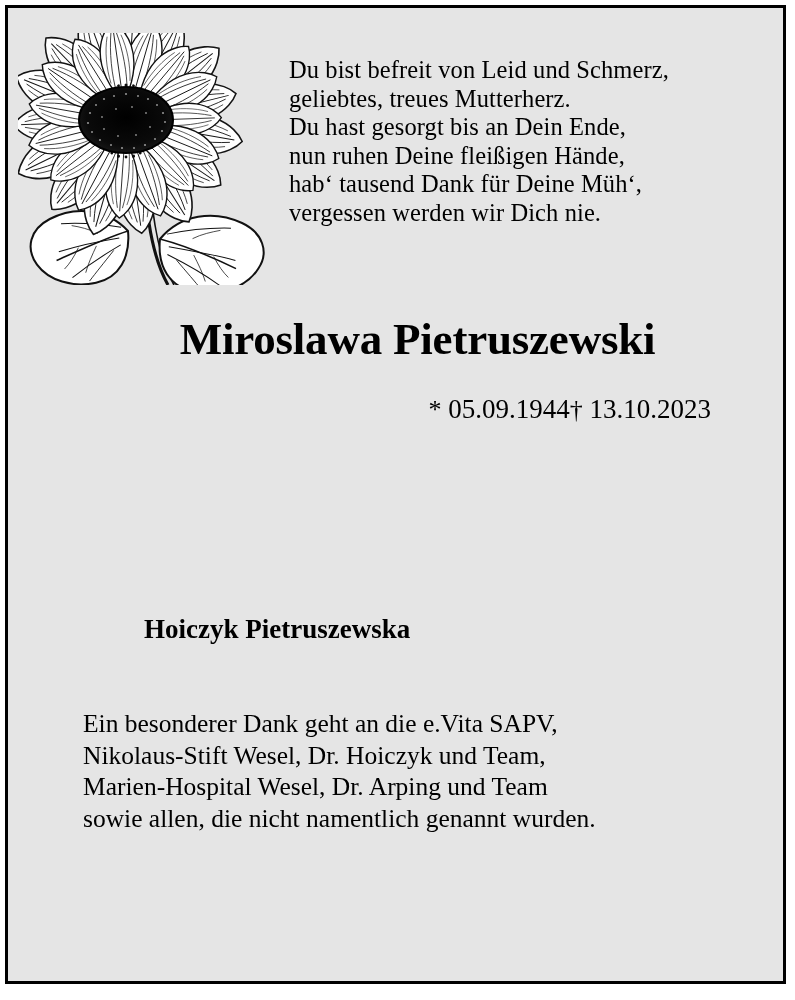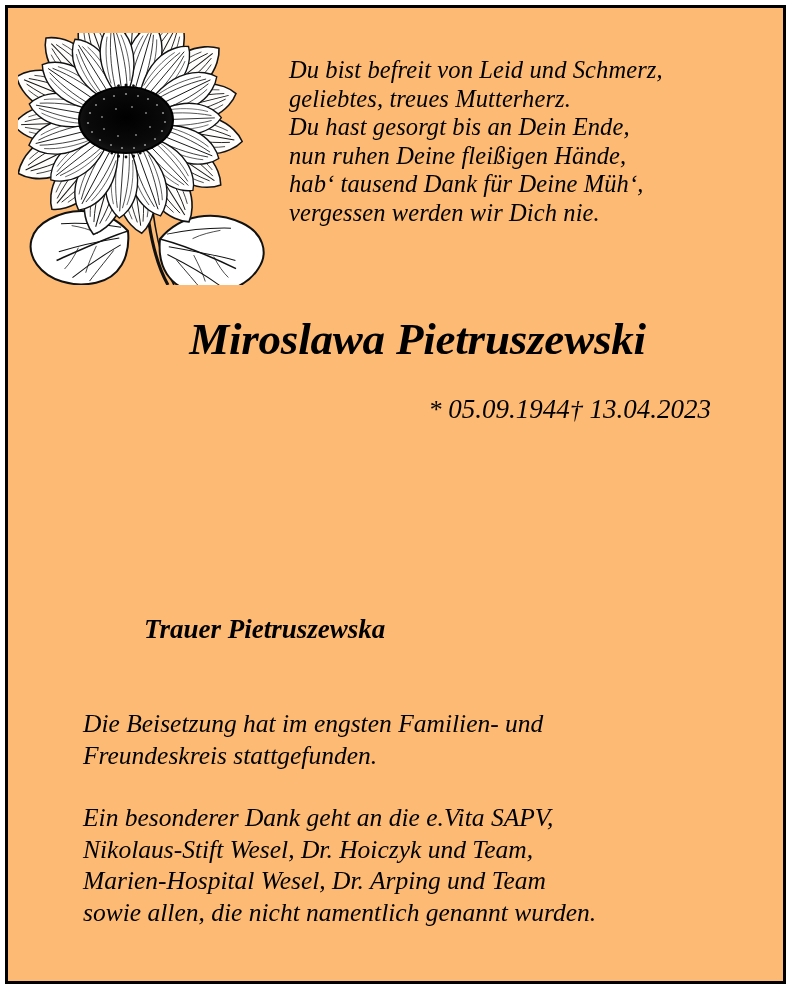--- a/index.html
+++ b/index.html
@@ -15,23 +15,22 @@
     overflow: hidden;
   }
 
   .notice {
     position: absolute;
     left: 5px;
     top: 5px;
     width: 781px;
     height: 979px;
     border: 3px solid #000000;
-    background: #fdba74;
+    background: #e5e5e5;
     box-sizing: border-box;
-    font-style: italic;
   }
 
   
   .top-area {
     position: absolute;
     left: 0;
     top: 0;
     width: 100%;
     height: 268px;
   }
@@ -358,29 +357,27 @@
     <div class="deceased-name">Miroslawa Pietruszewski</div>
   </div>
 
   <div class="dates-row">
     <div class="date-birth">
       <span class="sym">*</span>
       <span>05.09.1944</span>
     </div>
     <div class="date-death">
       <span class="sym">†</span>
-      <span>13.04.2023</span>
+      <span>13.10.2023</span>
     </div>
   </div>
 
 
-  <div class="family-name">Trauer Pietruszewska</div>
+  <div class="family-name">Hoiczyk Pietruszewska</div>
 
   <div class="closing">
-    <p class="para">Die Beisetzung hat im engsten Familien- und
-Freundeskreis stattgefunden.</p>
     <p class="para">Ein besonderer Dank geht an die e.Vita SAPV,
 Nikolaus-Stift Wesel, Dr. Hoiczyk und Team,
 Marien-Hospital Wesel, Dr. Arping und Team
 sowie allen, die nicht namentlich genannt wurden.</p>
   </div>
 
 </div>
 
 </body></html>

